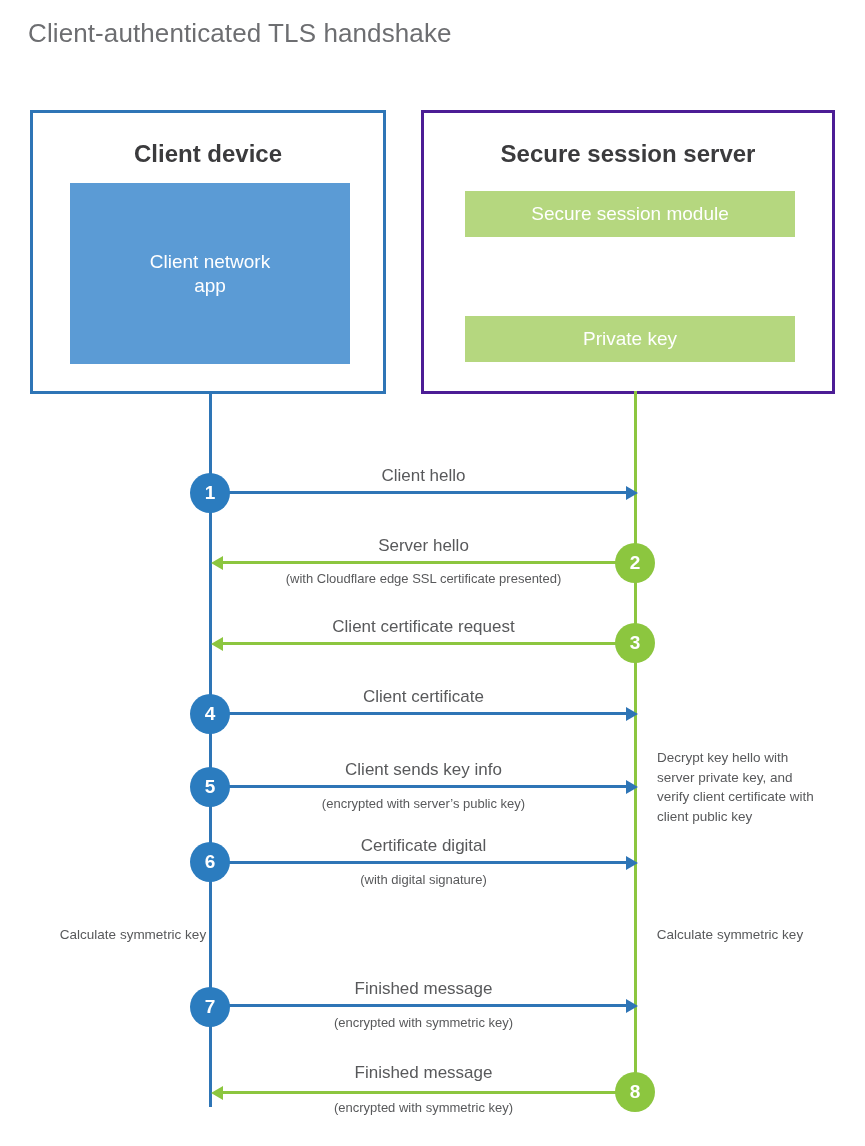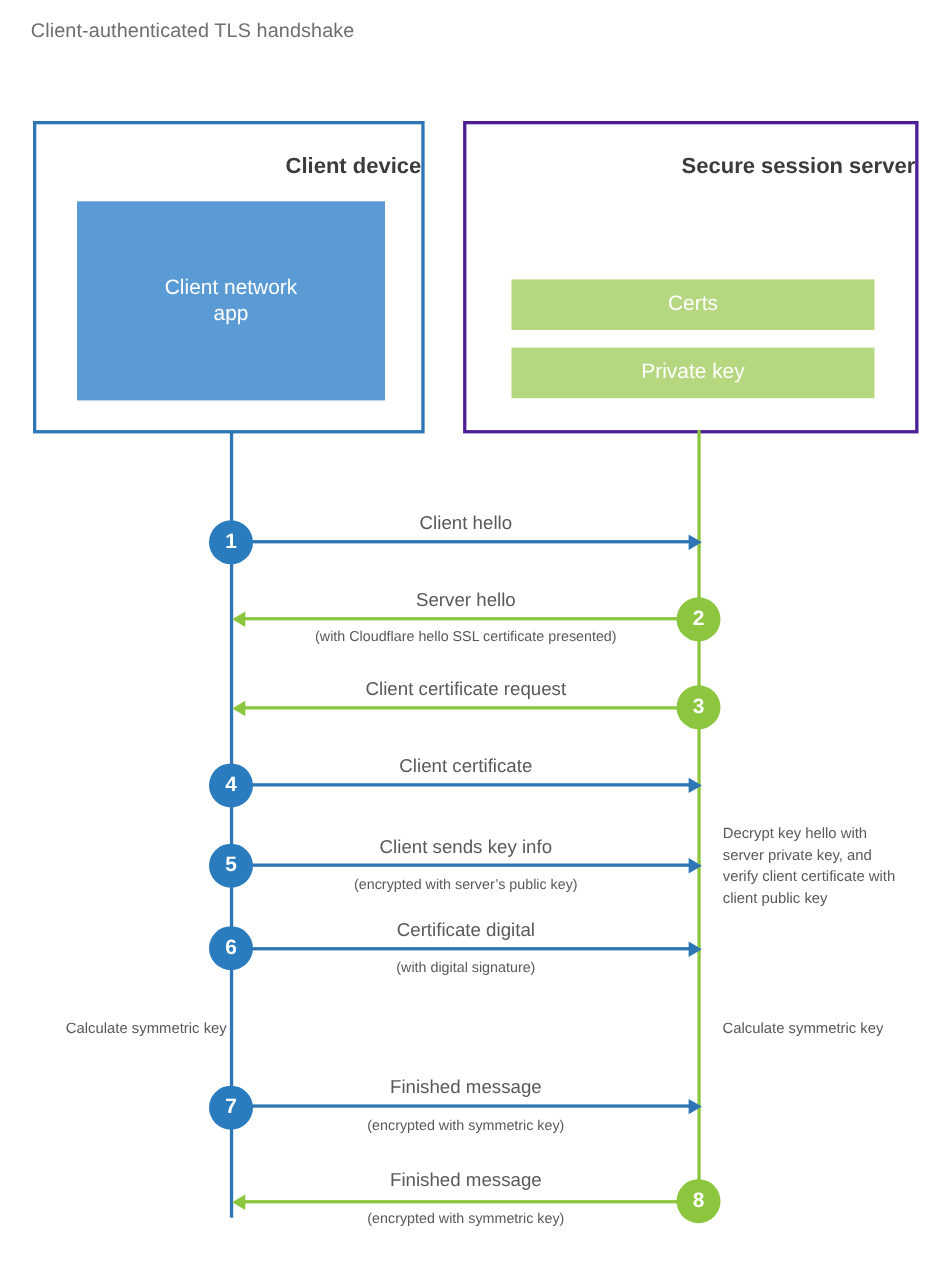--- a/index.html
+++ b/index.html
@@ -12,21 +12,21 @@
     height: 1146px;
     position: relative;
     font-family: "Liberation Sans", sans-serif;
     overflow: hidden;
   }
 
   #diagram-title {
     position: absolute;
     left: 28px;
     top: 18px;
-    font-size: 18px;
+    font-size: 26px;
     font-weight: 400;
     color: #6d6e71;
     letter-spacing: 0.1px;
     white-space: nowrap;
   }
 
   
   .party-box {
     position: absolute;
     box-sizing: border-box;
@@ -44,22 +44,22 @@
     top: 110px;
     width: 414px;
     height: 284px;
     border: 3px solid #4c1d95;
   }
   .party-title {
     position: absolute;
     left: 0;
     right: 0;
     top: 27px;
-    text-align: right;
-    font-size: 20px;
+    text-align: center;
+    font-size: 24px;
     font-weight: bold;
     color: #3b3b3d;
   }
 
   #client-network-app {
     position: absolute;
     left: 37px;
     top: 70px;
     width: 280px;
     height: 181px;
@@ -182,38 +182,38 @@
   <div id="client-network-app">
     <span>
       <span>Client network</span><br>
       <span>app</span>
     </span>
   </div>
 </div>
 
 <div class="party-box" id="secure-session-server-box">
   <div class="party-title">Secure session server</div>
-  <div class="server-bar" id="server-bar-1">Certs</div>
+  <div class="server-bar" id="server-bar-0">Secure session module</div>
   <div class="server-bar" id="server-bar-2">Private key</div>
 </div>
 
 <div class="lifeline" id="client-lifeline"></div>
 <div class="lifeline" id="server-lifeline"></div>
 
 <div class="msg-label" style="left:211px; top:466px; width:425px;">Client hello</div>
 <div class="arrow blue right" style="left:211px; top:491px; width:416px;">
     <span class="head"></span>
   </div>
 <div class="step-circle client" style="top:473px;">1</div>
 
 <div class="msg-label" style="left:211px; top:536px; width:425px;">Server hello</div>
 <div class="arrow green left" style="left:222px; top:561px; width:405px;">
     <span class="head"></span>
   </div>
-<div class="msg-sub" style="left:211px; top:571px; width:425px;">(with Cloudflare hello SSL certificate presented)</div>
+<div class="msg-sub" style="left:211px; top:571px; width:425px;">(with Cloudflare edge SSL certificate presented)</div>
 <div class="step-circle server" style="top:543px;">2</div>
 
 <div class="msg-label" style="left:211px; top:617px; width:425px;">Client certificate request</div>
 <div class="arrow green left" style="left:222px; top:642px; width:405px;">
     <span class="head"></span>
   </div>
 <div class="step-circle server" style="top:623px;">3</div>
 
 <div class="msg-label" style="left:211px; top:687px; width:425px;">Client certificate</div>
 <div class="arrow blue right" style="left:211px; top:712px; width:416px;">

